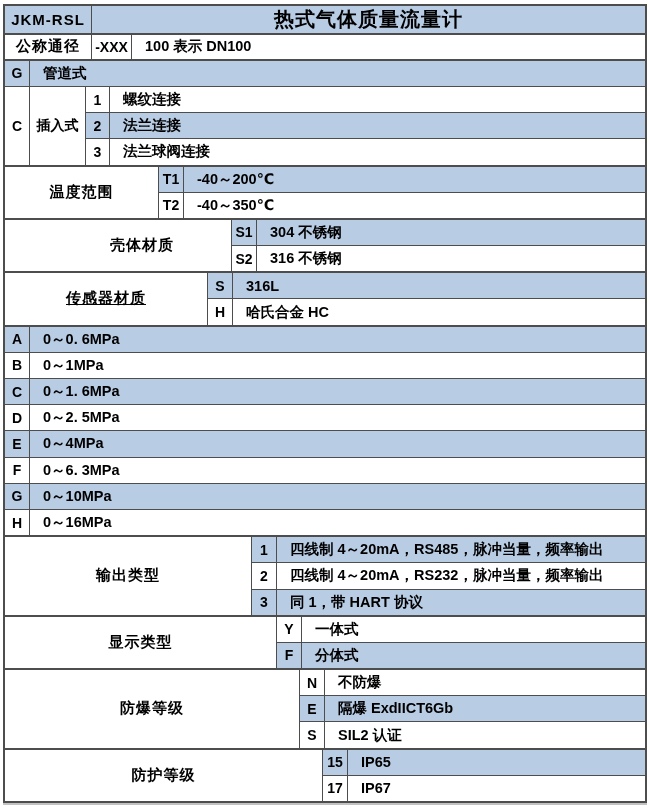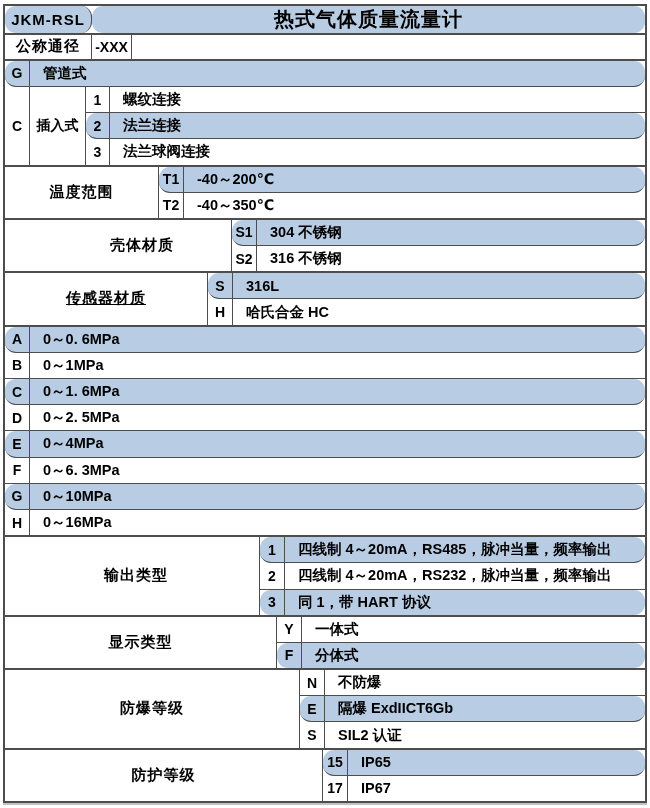--- a/index.html
+++ b/index.html
@@ -37,45 +37,46 @@
     display:flex;align-items:center;justify-content:center;
     border-right:1px solid var(--bc);
     font-size:14px;flex-shrink:0;
   }
   .content{
     flex:1;display:flex;align-items:center;
     padding-left:13px;font-size:14.5px;min-width:0;
     white-space:nowrap;overflow:hidden;
   }
   .center{justify-content:center;padding-left:0;}
-  .blue{background:var(--blue);border-radius:11px;}
+  .blue{background:var(--blue);}
   .title{font-size:20px;letter-spacing:1px;}
   
   .w86{width:86px;}   .w39{width:39px;}
   .w24{width:24px;}   .w23{width:23px;}  .w55{width:55px;}
   .lw133{width:133px;}.lw153{width:153px;}.lw178{width:178px;padding-left:48px;}
-  .lw202{width:202px;text-decoration:underline;}.lw223{width:223px;}.lw246{width:246px;margin-left:8px;}
+  .lw202{width:202px;text-decoration:underline;}.lw223{width:223px;}.lw246{width:246px;}
   .lw271{width:271px;}.lw294{width:294px;}.lw317{width:317px;}
   
   .sec.single{height:calc(var(--rh) + 2px);}
   .sec.single .lbl,.sec.single .code,.sec.single .content{height:auto;}
 </style>
 </head>
 <body>
 
 <div class="tbl">
 
   <div class="sec single">
     <div class="lbl w86 blue">JKM-RSL</div>
     <div class="content center blue title">热式气体质量流量计</div>
   </div>
 
   <div class="sec single">
     <div class="lbl w86">公称通径</div>
     <div class="code w39">-XXX</div>
+    <div class="content">100 表示 DN100</div>
   </div>
 
   <div class="sec">
     <div class="body">
       <div class="opt blue">
         <div class="code w24">G</div>
         <div class="content">管道式</div>
       </div>
       <div class="subrow">
         <div class="code w24">C</div>

